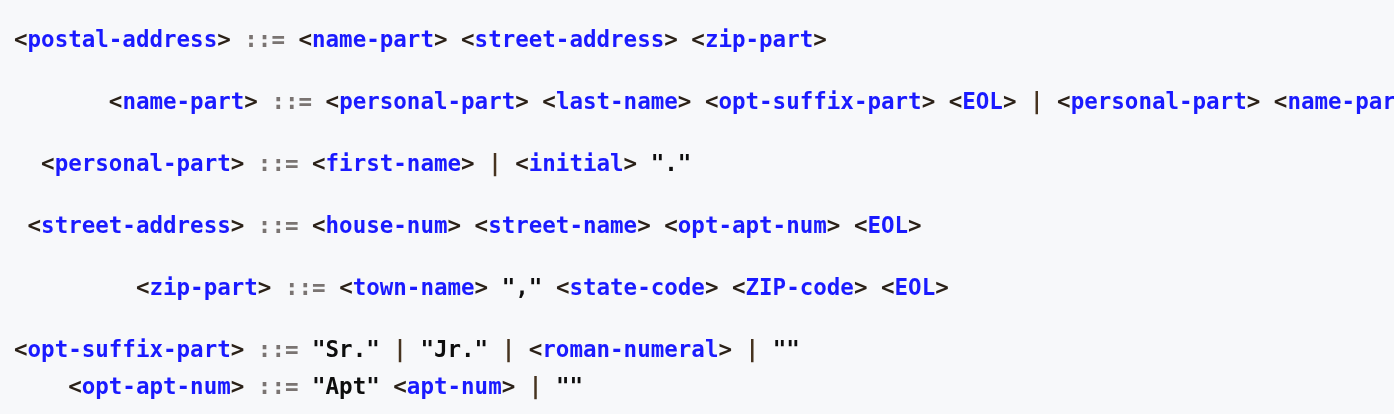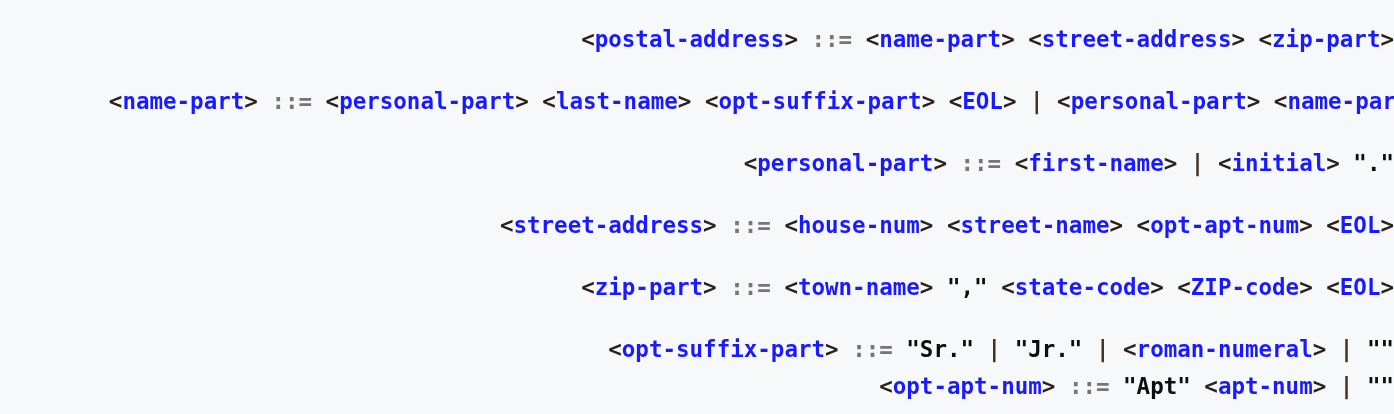--- a/index.html
+++ b/index.html
@@ -58,21 +58,21 @@
     color: #0d0d0d;
     font-weight: bold;
   }
   .tok-space {
     color: transparent;
   }
 </style>
 </head>
 <body>
 
-<div id="grammar-block" style="background: rgb(247, 248, 250); text-align: right;">
+<div id="grammar-block" style="background: rgb(247, 248, 250);">
     <div class="bnf-line" style="top: 26px;"><span class="tok-bracket">&lt;</span><span class="tok-nonterm">postal-address</span><span class="tok-bracket">&gt;</span><span class="tok-space"> </span><span class="tok-define">::=</span><span class="tok-space"> </span><span class="tok-bracket">&lt;</span><span class="tok-nonterm">name-part</span><span class="tok-bracket">&gt;</span><span class="tok-space"> </span><span class="tok-bracket">&lt;</span><span class="tok-nonterm">street-address</span><span class="tok-bracket">&gt;</span><span class="tok-space"> </span><span class="tok-bracket">&lt;</span><span class="tok-nonterm">zip-part</span><span class="tok-bracket">&gt;</span></div>
     <div class="bnf-line" style="top: 88px;"><span class="tok-space">       </span><span class="tok-bracket">&lt;</span><span class="tok-nonterm">name-part</span><span class="tok-bracket">&gt;</span><span class="tok-space"> </span><span class="tok-define">::=</span><span class="tok-space"> </span><span class="tok-bracket">&lt;</span><span class="tok-nonterm">personal-part</span><span class="tok-bracket">&gt;</span><span class="tok-space"> </span><span class="tok-bracket">&lt;</span><span class="tok-nonterm">last-name</span><span class="tok-bracket">&gt;</span><span class="tok-space"> </span><span class="tok-bracket">&lt;</span><span class="tok-nonterm">opt-suffix-part</span><span class="tok-bracket">&gt;</span><span class="tok-space"> </span><span class="tok-bracket">&lt;</span><span class="tok-nonterm">EOL</span><span class="tok-bracket">&gt;</span><span class="tok-space"> </span><span class="tok-pipe">|</span><span class="tok-space"> </span><span class="tok-bracket">&lt;</span><span class="tok-nonterm">personal-part</span><span class="tok-bracket">&gt;</span><span class="tok-space"> </span><span class="tok-bracket">&lt;</span><span class="tok-nonterm">name-part</span></div>
     <div class="bnf-line" style="top: 150px;"><span class="tok-space">  </span><span class="tok-bracket">&lt;</span><span class="tok-nonterm">personal-part</span><span class="tok-bracket">&gt;</span><span class="tok-space"> </span><span class="tok-define">::=</span><span class="tok-space"> </span><span class="tok-bracket">&lt;</span><span class="tok-nonterm">first-name</span><span class="tok-bracket">&gt;</span><span class="tok-space"> </span><span class="tok-pipe">|</span><span class="tok-space"> </span><span class="tok-bracket">&lt;</span><span class="tok-nonterm">initial</span><span class="tok-bracket">&gt;</span><span class="tok-space"> </span><span class="tok-string">"."</span></div>
     <div class="bnf-line" style="top: 212px;"><span class="tok-space"> </span><span class="tok-bracket">&lt;</span><span class="tok-nonterm">street-address</span><span class="tok-bracket">&gt;</span><span class="tok-space"> </span><span class="tok-define">::=</span><span class="tok-space"> </span><span class="tok-bracket">&lt;</span><span class="tok-nonterm">house-num</span><span class="tok-bracket">&gt;</span><span class="tok-space"> </span><span class="tok-bracket">&lt;</span><span class="tok-nonterm">street-name</span><span class="tok-bracket">&gt;</span><span class="tok-space"> </span><span class="tok-bracket">&lt;</span><span class="tok-nonterm">opt-apt-num</span><span class="tok-bracket">&gt;</span><span class="tok-space"> </span><span class="tok-bracket">&lt;</span><span class="tok-nonterm">EOL</span><span class="tok-bracket">&gt;</span></div>
     <div class="bnf-line" style="top: 274px;"><span class="tok-space">         </span><span class="tok-bracket">&lt;</span><span class="tok-nonterm">zip-part</span><span class="tok-bracket">&gt;</span><span class="tok-space"> </span><span class="tok-define">::=</span><span class="tok-space"> </span><span class="tok-bracket">&lt;</span><span class="tok-nonterm">town-name</span><span class="tok-bracket">&gt;</span><span class="tok-space"> </span><span class="tok-string">","</span><span class="tok-space"> </span><span class="tok-bracket">&lt;</span><span class="tok-nonterm">state-code</span><span class="tok-bracket">&gt;</span><span class="tok-space"> </span><span class="tok-bracket">&lt;</span><span class="tok-nonterm">ZIP-code</span><span class="tok-bracket">&gt;</span><span class="tok-space"> </span><span class="tok-bracket">&lt;</span><span class="tok-nonterm">EOL</span><span class="tok-bracket">&gt;</span></div>
     <div class="bnf-line" style="top: 336px;"><span class="tok-bracket">&lt;</span><span class="tok-nonterm">opt-suffix-part</span><span class="tok-bracket">&gt;</span><span class="tok-space"> </span><span class="tok-define">::=</span><span class="tok-space"> </span><span class="tok-string">"Sr."</span><span class="tok-space"> </span><span class="tok-pipe">|</span><span class="tok-space"> </span><span class="tok-string">"Jr."</span><span class="tok-space"> </span><span class="tok-pipe">|</span><span class="tok-space"> </span><span class="tok-bracket">&lt;</span><span class="tok-nonterm">roman-numeral</span><span class="tok-bracket">&gt;</span><span class="tok-space"> </span><span class="tok-pipe">|</span><span class="tok-space"> </span><span class="tok-string">""</span></div>
     <div class="bnf-line" style="top: 373px;"><span class="tok-space">    </span><span class="tok-bracket">&lt;</span><span class="tok-nonterm">opt-apt-num</span><span class="tok-bracket">&gt;</span><span class="tok-space"> </span><span class="tok-define">::=</span><span class="tok-space"> </span><span class="tok-string">"Apt"</span><span class="tok-space"> </span><span class="tok-bracket">&lt;</span><span class="tok-nonterm">apt-num</span><span class="tok-bracket">&gt;</span><span class="tok-space"> </span><span class="tok-pipe">|</span><span class="tok-space"> </span><span class="tok-string">""</span></div>
   </div>
 
 </body></html>

